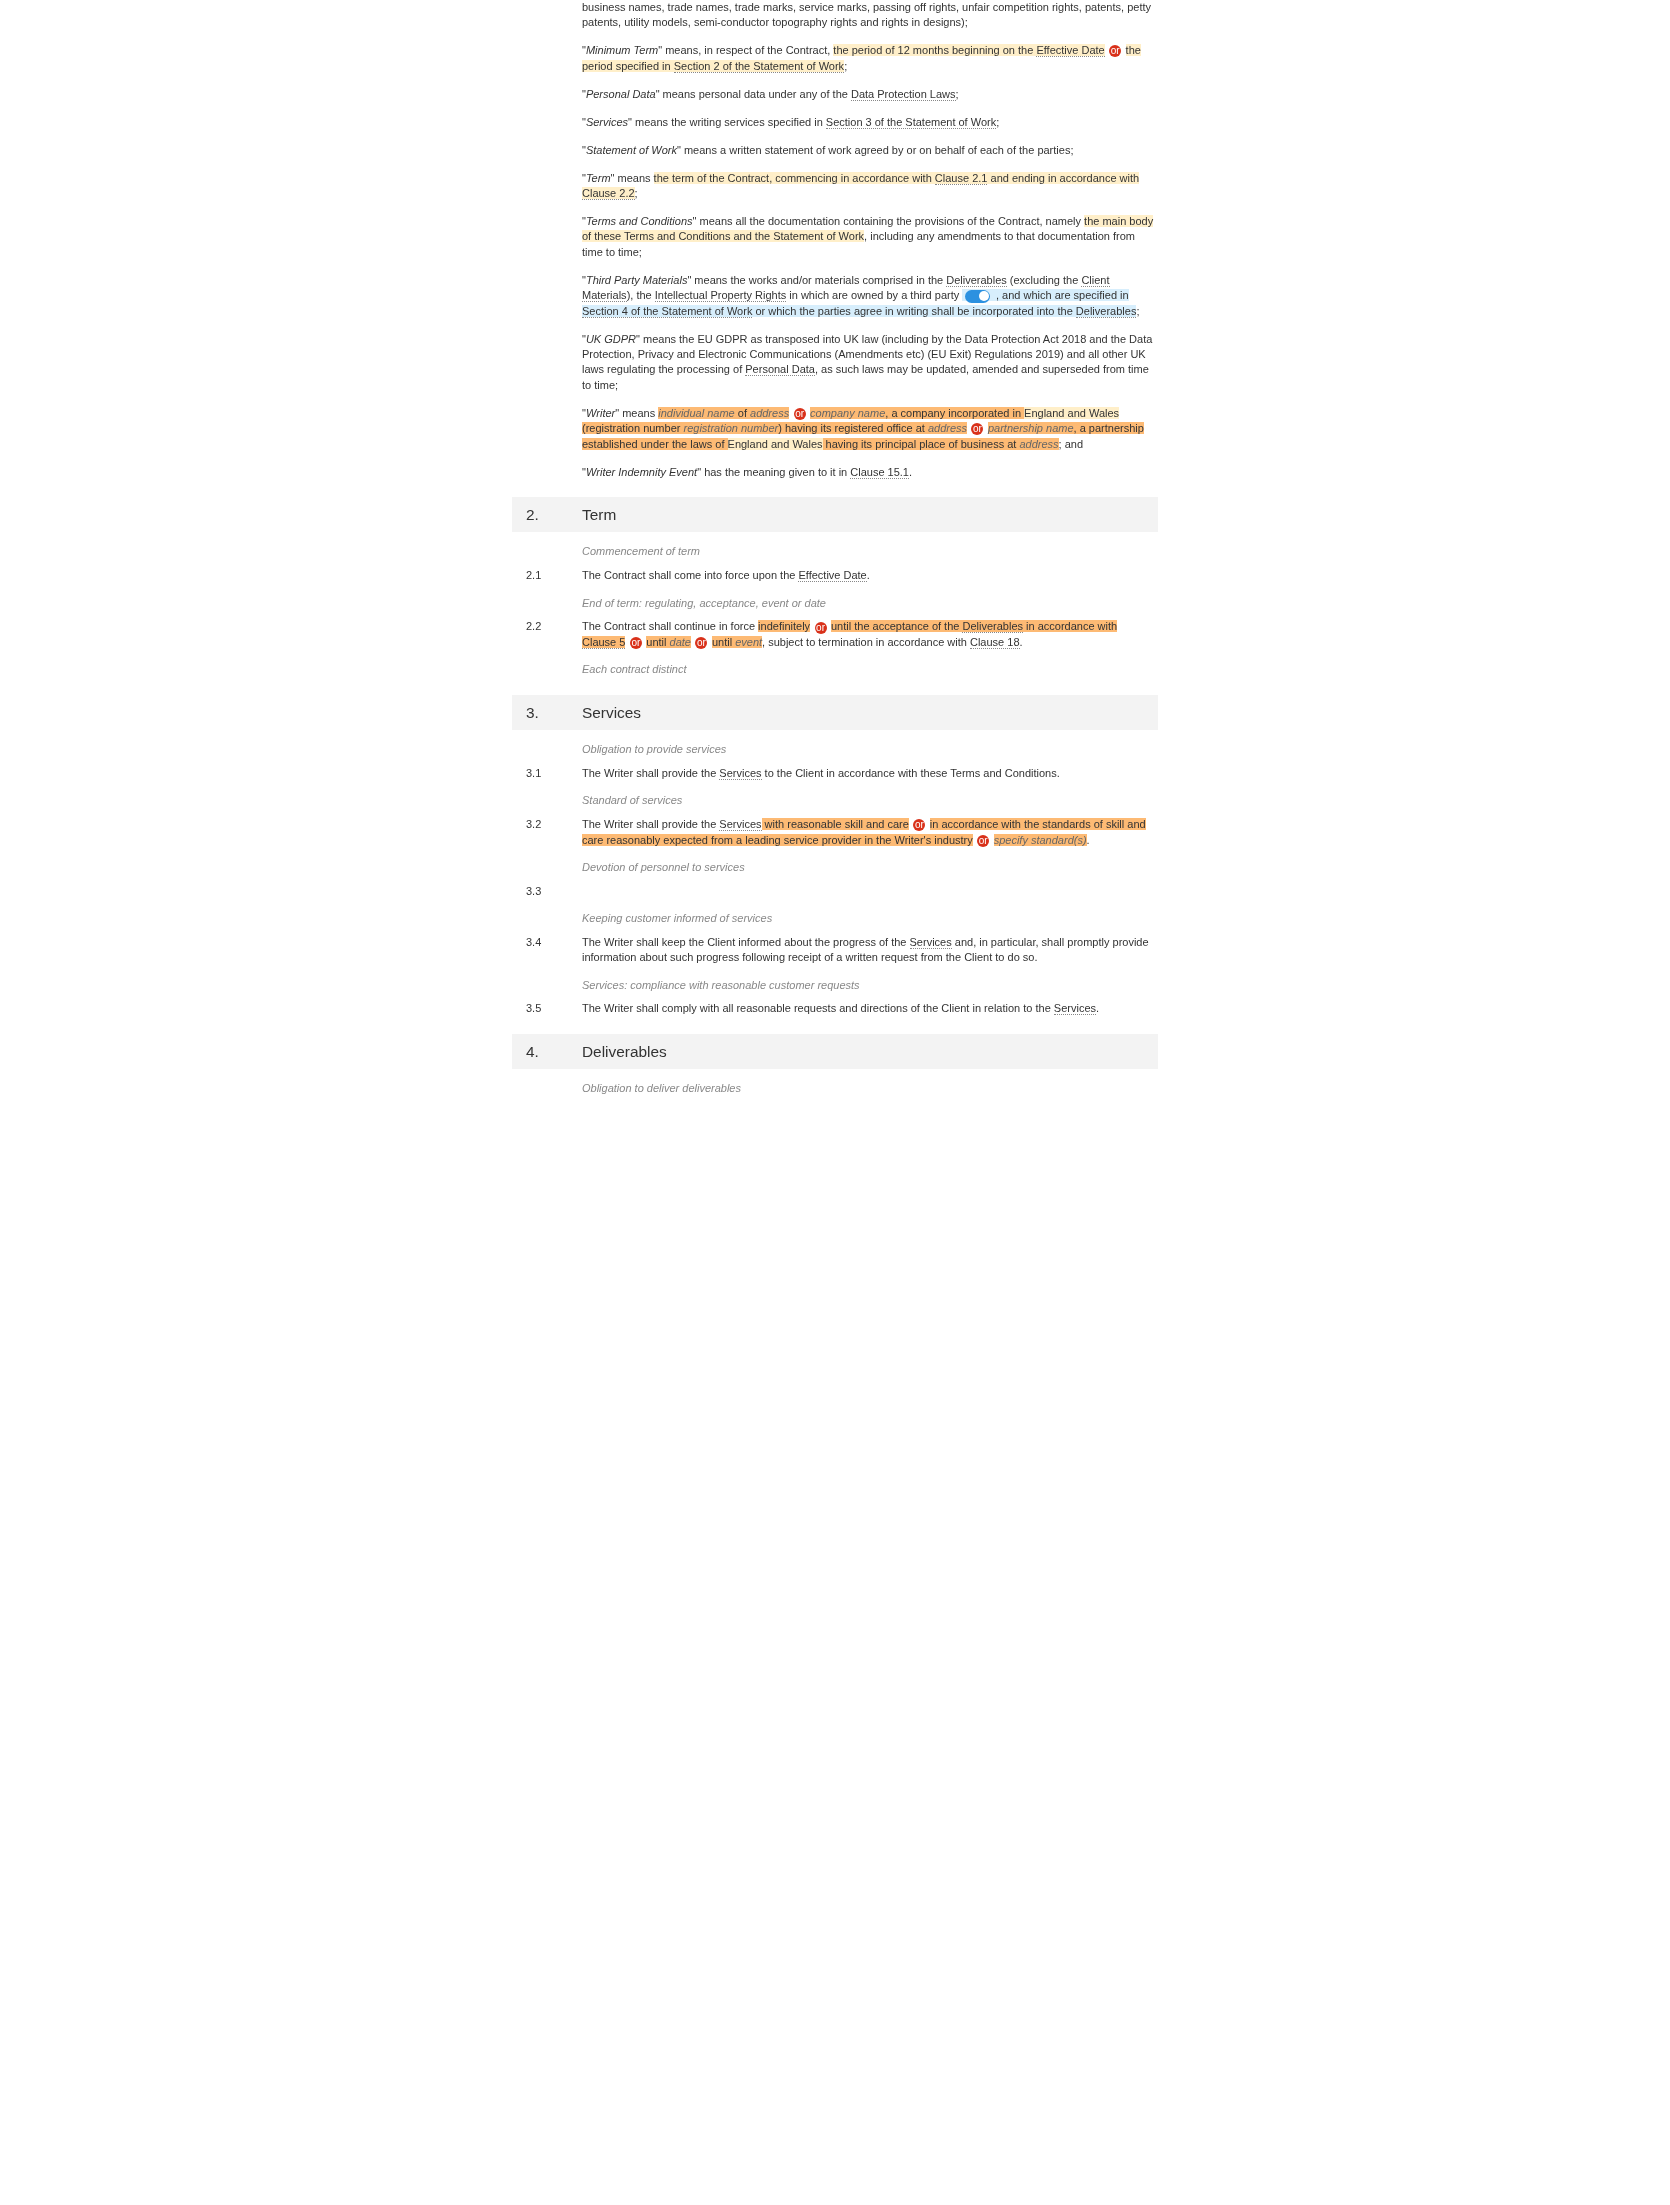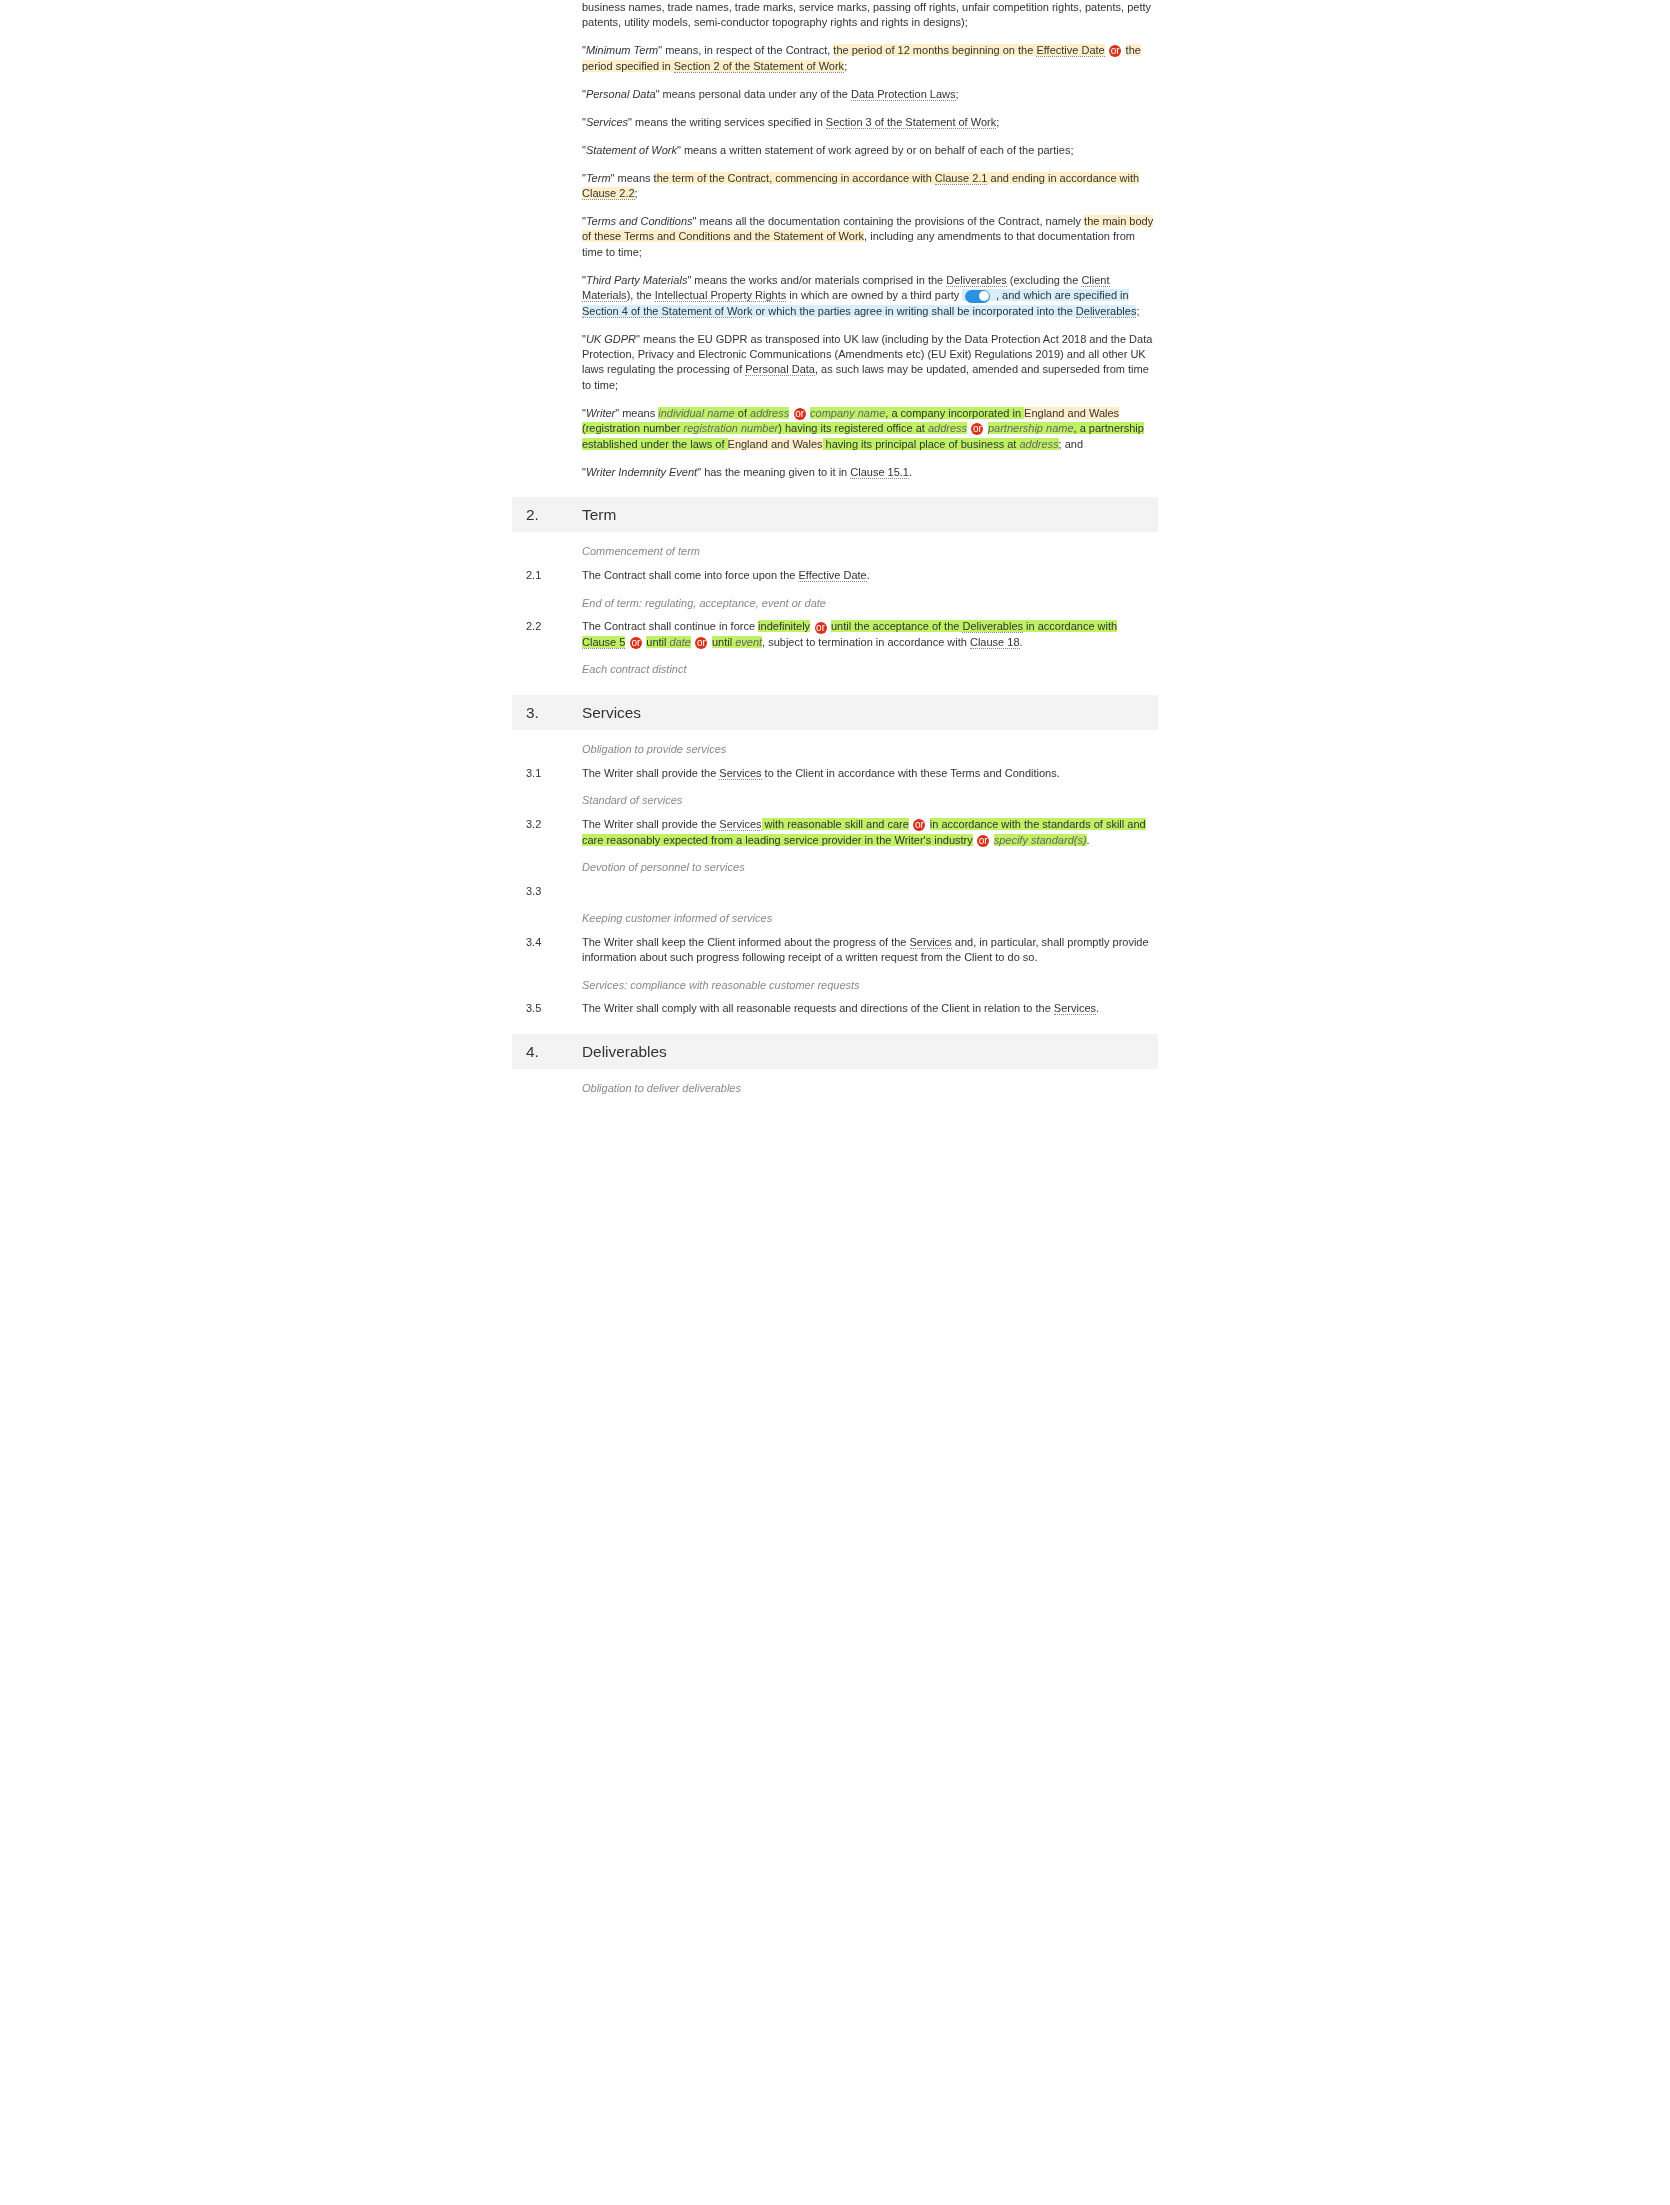--- a/index.html
+++ b/index.html
@@ -1,21 +1,21 @@
 <!DOCTYPE html>
 <html style="font-size:11.2px"><head>
 <meta charset="utf-8">
 <style>
 html,body{margin:0;padding:0;background:#fff;font-family:Arial,Helvetica,sans-serif;color:#333;}
 .page{width:646px;margin:0 auto;padding:0 14px 28px 14px;font-size:11px;line-height:1.4;}
 .def{margin:0 0 12.6px 70px;text-align:left;}
 .def-term{font-weight:normal;font-style:italic;color:#333;}
 .bg-y{background:#ffefc9;}
 .bg-b{background:#d7eefc;text-align:center;}
-.bg-p{background:#bef264;}
+.bg-p{background:#fdba74;}
 .link{border-bottom:0.7px dotted #888;}
 .ph{font-style:italic;color:#666;}
 .or{display:inline-block;background:#d9311a;color:#fff;font-size:10px;width:12px;height:12px;line-height:12px;text-align:center;border-radius:50%;vertical-align:middle;margin:0 1.4px;}
 .section-head{background:#f3f3f3;padding:7px 14px;margin:17px 0 0 0;display:flex;align-items:center;}
 .section-head .num{width:56px;font-size:15.4px;color:#333;}
 .section-head .title{font-size:15.4px;color:#333;}
 .row{display:flex;margin-top:8.4px;}
 .row .num{width:56px;padding-left:14px;color:#333;}
 .row .body{flex:1;padding-right:7px;}
 .note{margin:12px 0 0 70px;font-style:italic;color:#888;}

